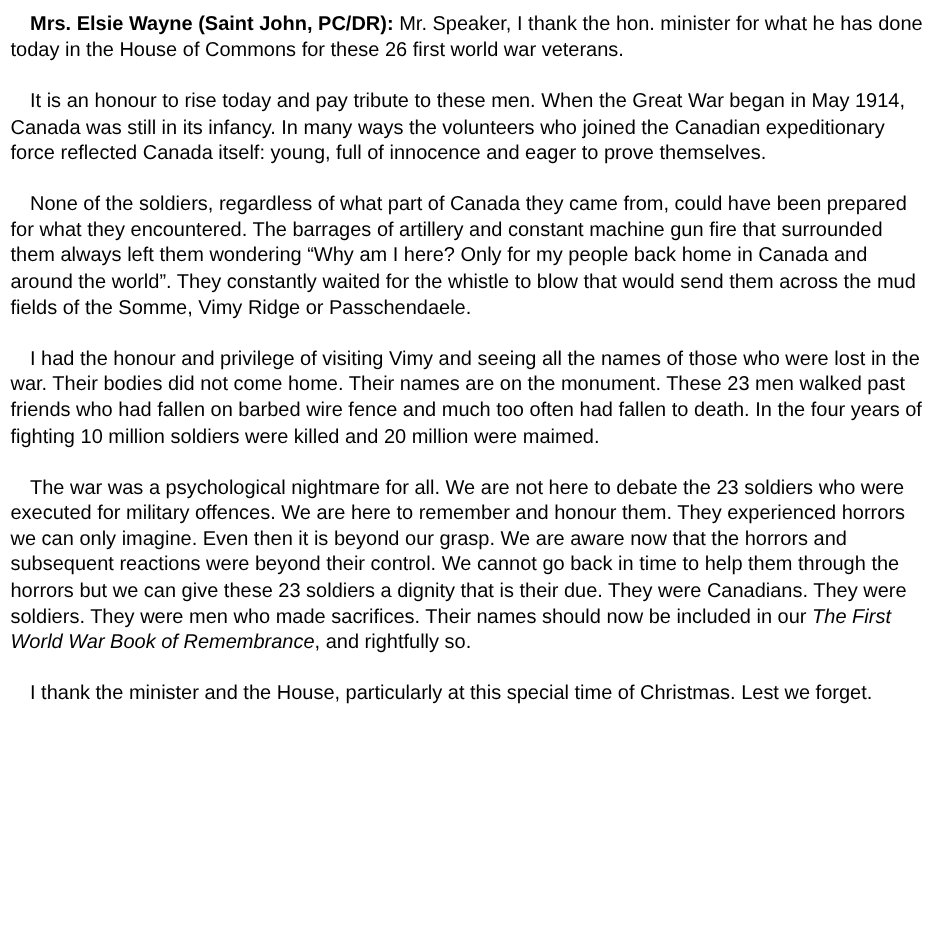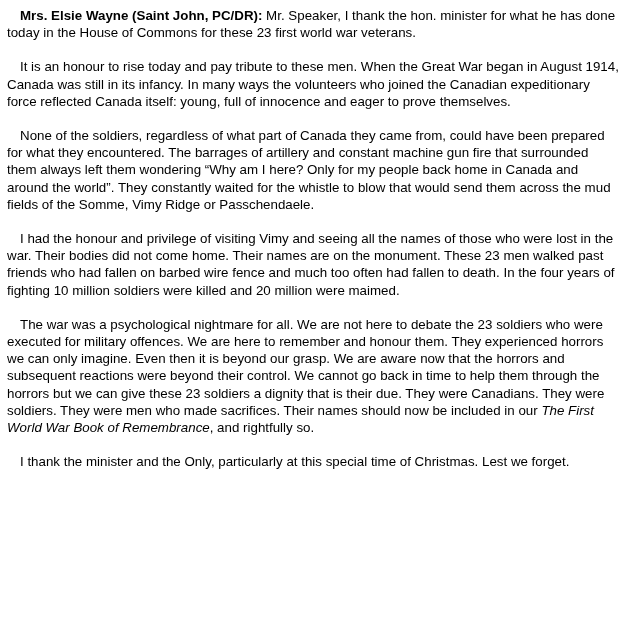--- a/index.html
+++ b/index.html
@@ -26,26 +26,26 @@
   }
   .book-title {
     font-style: italic;
   }
 </style>
 </head>
 <body>
 
 <div class="doc">
 
-  <p><span class="speaker">Mrs. Elsie Wayne (Saint John, PC/DR):</span><span> Mr. Speaker, I thank the hon. minister for what he has done today in the House of Commons for these 23 first world war veterans.</span></p>
+  <p><span class="speaker">Mrs. Elsie Wayne (Saint John, PC/DR):</span><span> Mr. Speaker, I thank the hon. minister for what he has done today in the House of Commons for these 26 first world war veterans.</span></p>
 
-  <p>It is an honour to rise today and pay tribute to these men. When the Great War began in August 1914, Canada was still in its infancy. In many ways the volunteers who joined the Canadian expeditionary force reflected Canada itself: young, full of innocence and eager to prove themselves.</p>
+  <p>It is an honour to rise today and pay tribute to these men. When the Great War began in May 1914, Canada was still in its infancy. In many ways the volunteers who joined the Canadian expeditionary force reflected Canada itself: young, full of innocence and eager to prove themselves.</p>
 
   <p>None of the soldiers, regardless of what part of Canada they came from, could have been prepared for what they encountered. The barrages of artillery and constant machine gun fire that surrounded them always left them wondering “Why am I here? Only for my people back home in Canada and around the world”. They constantly waited for the whistle to blow that would send them across the mud fields of the Somme, Vimy Ridge or Passchendaele.</p>
 
 
   <p>I had the honour and privilege of visiting Vimy and seeing all the names of those who were lost in the war. Their bodies did not come home. Their names are on the monument. These 23 men walked past friends who had fallen on barbed wire fence and much too often had fallen to death. In the four years of fighting 10 million soldiers were killed and 20 million were maimed.</p>
 
   <p><span>The war was a psychological nightmare for all. We are not here to debate the 23 soldiers who were executed for military offences. We are here to remember and honour them. They experienced horrors we can only imagine. Even then it is beyond our grasp. We are aware now that the horrors and subsequent reactions were beyond their control. We cannot go back in time to help them through the horrors but we can give these 23 soldiers a dignity that is their due. They were Canadians. They were soldiers. They were men who made sacrifices. Their names should now be included in our </span><span class="book-title">The First World War Book of Remembrance</span><span>, and rightfully so.</span></p>
 
-  <p>I thank the minister and the Only, particularly at this special time of Christmas. Lest we forget.</p>
+  <p>I thank the minister and the House, particularly at this special time of Christmas. Lest we forget.</p>
 
 </div>
 
 </body></html>

